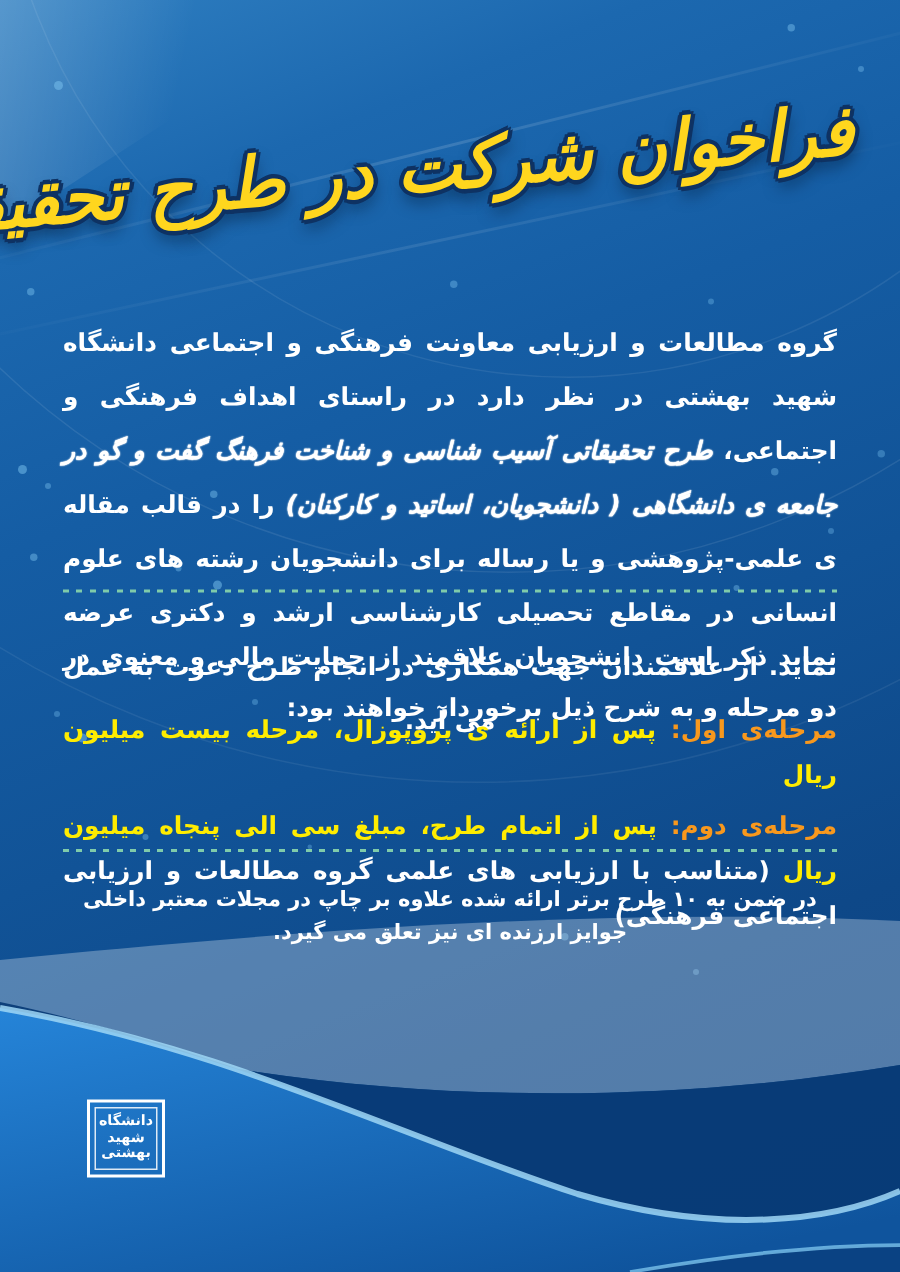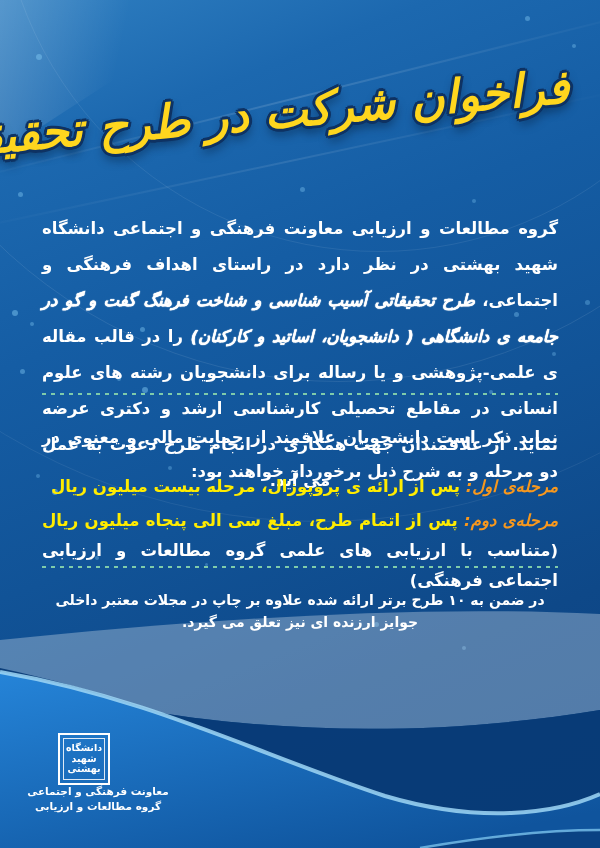--- a/index.html
+++ b/index.html
@@ -39,21 +39,21 @@
   .intro{top:194px;font-size:16.5px;font-weight:bold;line-height:36px;
     text-align:justify;text-align-last:center;}
   .intro .heavy{font-weight:bold;text-shadow:0 0 1px #fff,0 0 1px #fff;font-style:italic;}
   .divider{position:absolute;right:42px;left:42px;height:2px;
     background:repeating-linear-gradient(90deg,#7fcbaa 0 4px,rgba(0,0,0,0) 4px 9px);}
   .div1{top:393px;}
   .div2{top:566px;}
   .support{top:404px;font-size:16.5px;font-weight:bold;line-height:34px;text-align:justify;}
   .stages{top:472px;font-size:16.5px;font-weight:bold;line-height:30px;}
   .stages p{margin:0 0 4px 0;text-align:justify;}
-  .stage-label{color:#f8981d;font-style:italic;}
+  .stage-label{color:#f8981d;}
   .stage-text{color:#ffec00;}
   .stage-suffix{color:#ffffff;}
   .note{top:575px;font-size:14px;font-weight:bold;text-align:center;line-height:22px;}
   
   .logo{
     position:absolute;top:733px;left:58px;width:42px;height:42px;
     border:2px solid #fff;padding:3px;box-sizing:content-box;
   }
   .logo-inner{
     width:100%;height:100%;display:flex;align-items:center;justify-content:center;
@@ -132,18 +132,14 @@
     <p><span class="stage-label">مرحله‌ی دوم:</span><span class="stage-text"> پس از اتمام طرح، مبلغ سی الی پنجاه میلیون ریال </span><span class="stage-suffix">(متناسب با ارزیابی های علمی گروه مطالعات و ارزیابی اجتماعی فرهنگی)</span></p>
   </div>
 
   <div class="divider div2"></div>
 
   <p class="block note">در ضمن به ۱۰ طرح برتر ارائه شده علاوه بر چاپ در مجلات معتبر داخلی جوایز ارزنده ای نیز تعلق می گیرد.</p>
 
   <div class="logo">
     <div class="logo-inner">دانشگاه شهید بهشتی</div>
   </div>
-  <div class="footer-org">
-    <div>معاونت فرهنگی و اجتماعی</div>
-    <div>گروه مطالعات و ارزیابی</div>
-  </div>
 
 </div>
 
 </body></html>

